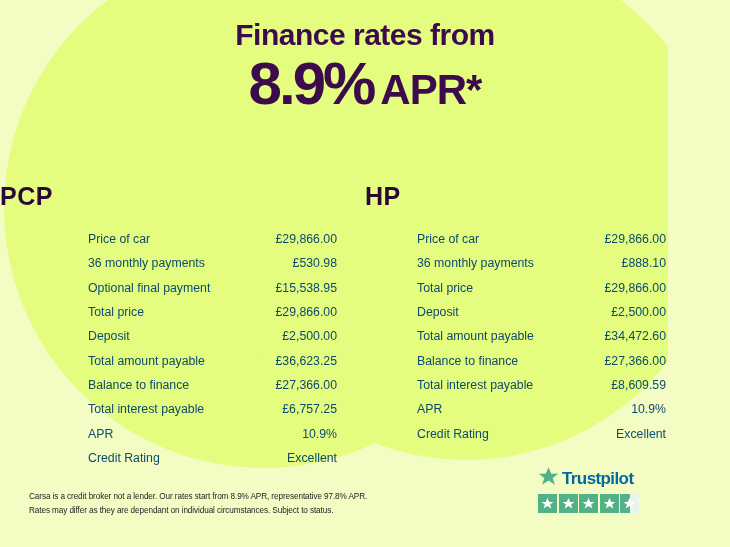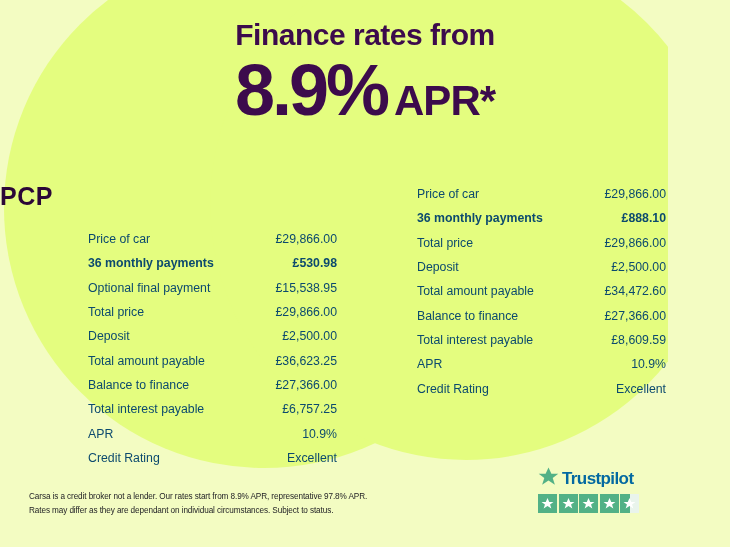--- a/index.html
+++ b/index.html
@@ -61,21 +61,21 @@
     line-height: 1.1;
   }
   .head-big-row {
     margin-top: 4px;
     display: flex;
     align-items: baseline;
     justify-content: center;
     color: #3C0B4C;
   }
   .head-rate {
-    font-size: 72px;
+    font-size: 60px;
     font-weight: bold;
     letter-spacing: -3px;
     line-height: 0.98;
   }
   .head-apr {
     font-size: 42px;
     font-weight: bold;
     letter-spacing: -1px;
     margin-left: 7px;
     line-height: 1;
@@ -112,21 +112,21 @@
 
   .tbl td {
     font-size: 12.3px;
     color: #0c4a6e;
     padding: 5.1px 0;
     line-height: 1.15;
     white-space: nowrap;
   }
   .tbl td.lbl { text-align: left; }
   .tbl td.val { text-align: right; }
-  .tbl tr.bold td { font-weight: bold; }
+  .tbl tr.bold td { font-weight: normal; }
 
   
   .note {
     position: absolute;
     left: 29px;
     top: 490px;
     width: 420px;
     z-index: 5;
     color: #1D1D22;
     font-size: 8.2px;
@@ -239,20 +239,21 @@
           </tr>
           <tr>
             <td class="lbl">Credit Rating</td>
             <td class="val">Excellent</td>
           </tr>
         </tbody>
       </table>
     </div>
 
     <div class="col col-right">
+      <div class="col-title">HP</div>
       <table class="tbl">
         <tbody>
           <tr>
             <td class="lbl">Price of car</td>
             <td class="val">£29,866.00</td>
           </tr>
           <tr class="bold">
             <td class="lbl">36 monthly payments</td>
             <td class="val">£888.10</td>
           </tr>

